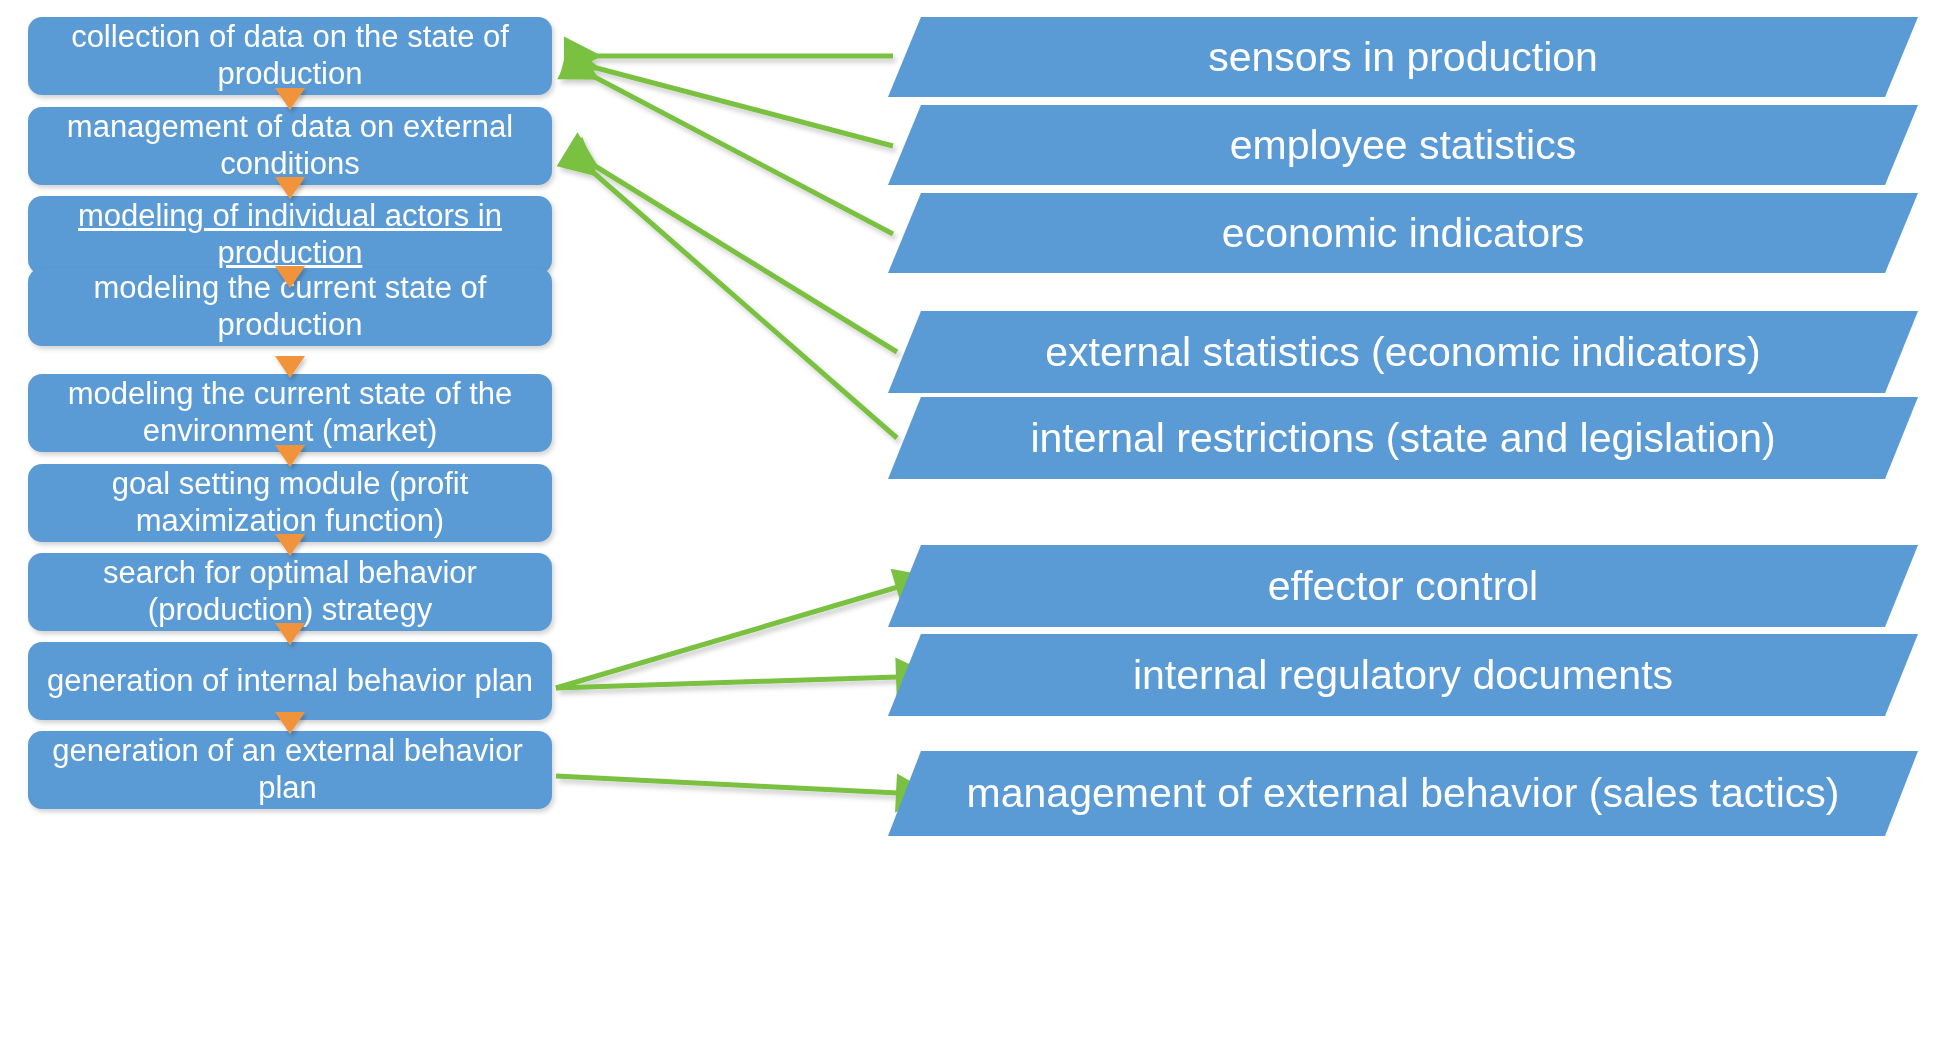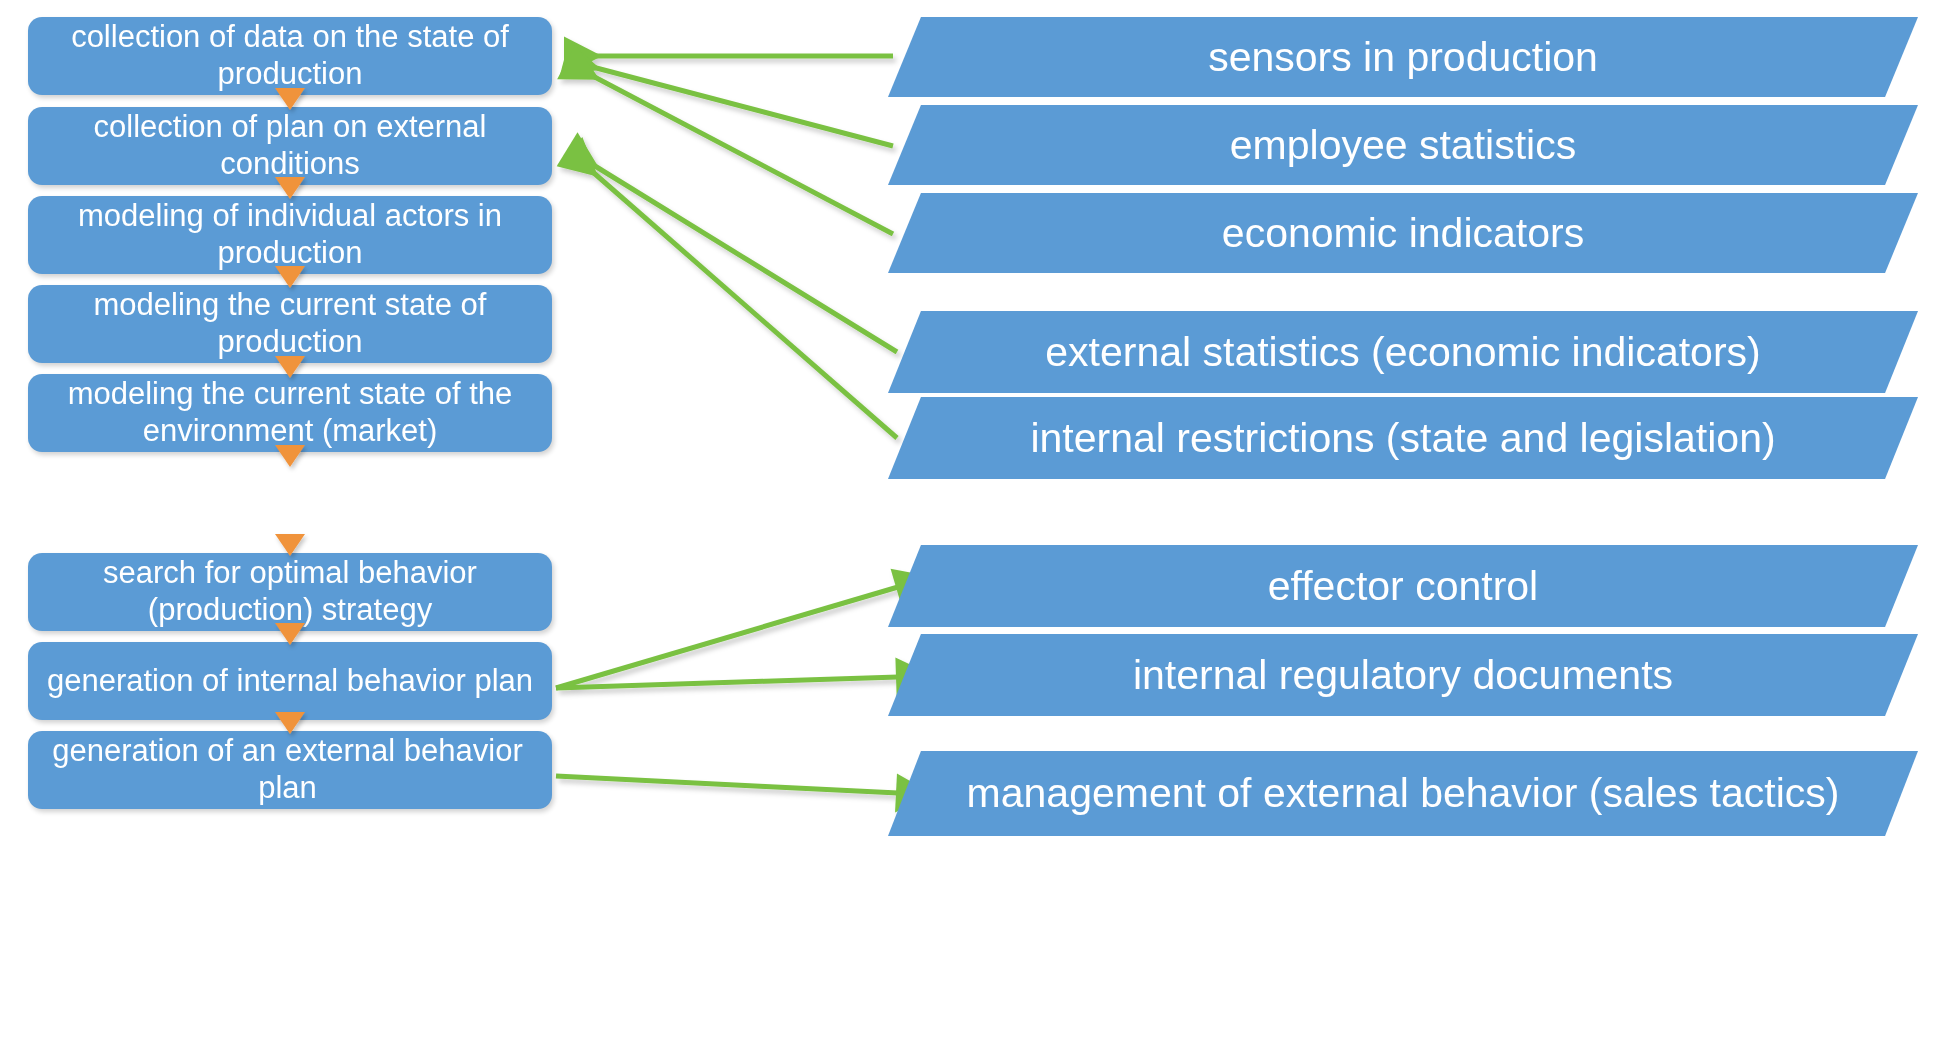--- a/index.html
+++ b/index.html
@@ -86,35 +86,38 @@
 
       <line x1="556" y1="776" x2="898" y2="793" marker-end="url(#gh-r)"></line>
     </g>
   </svg>
 
   <div class="proc" style="left:28px;top:17px;width:524px;height:78px;">
     <span>collection of data on the state of production</span>
   </div>
 
   <div class="proc" style="left:28px;top:107px;width:524px;height:78px;">
-    <span>collection of plan on external conditions</span>
+    <span>management of data on external conditions</span>
   </div>
 
-  <div class="proc" style="left:28px;top:196px;width:524px;height:78px;">
+  <div class="proc" style="left:28px;top:196px;width:524px;height:78px;text-decoration:underline;">
     <span>modeling of individual actors in production</span>
   </div>
 
-  <div class="proc" style="left:28px;top:285px;width:524px;height:78px;">
+  <div class="proc" style="left:28px;top:268px;width:524px;height:78px;">
     <span>modeling the current state of production</span>
   </div>
 
   <div class="proc" style="left:28px;top:374px;width:524px;height:78px;">
     <span>modeling the current state of the environment (market)</span>
   </div>
 
+  <div class="proc" style="left:28px;top:464px;width:524px;height:78px;">
+    <span>goal setting module (profit maximization function)</span>
+  </div>
 
   <div class="proc" style="left:28px;top:553px;width:524px;height:78px;">
     <span>search for optimal behavior (production) strategy</span>
   </div>
 
   <div class="proc" style="left:28px;top:642px;width:524px;height:78px;">
     <span>generation of internal behavior plan</span>
   </div>
 
   <div class="proc" style="left:28px;top:731px;width:524px;height:78px;padding-left:9px;">

